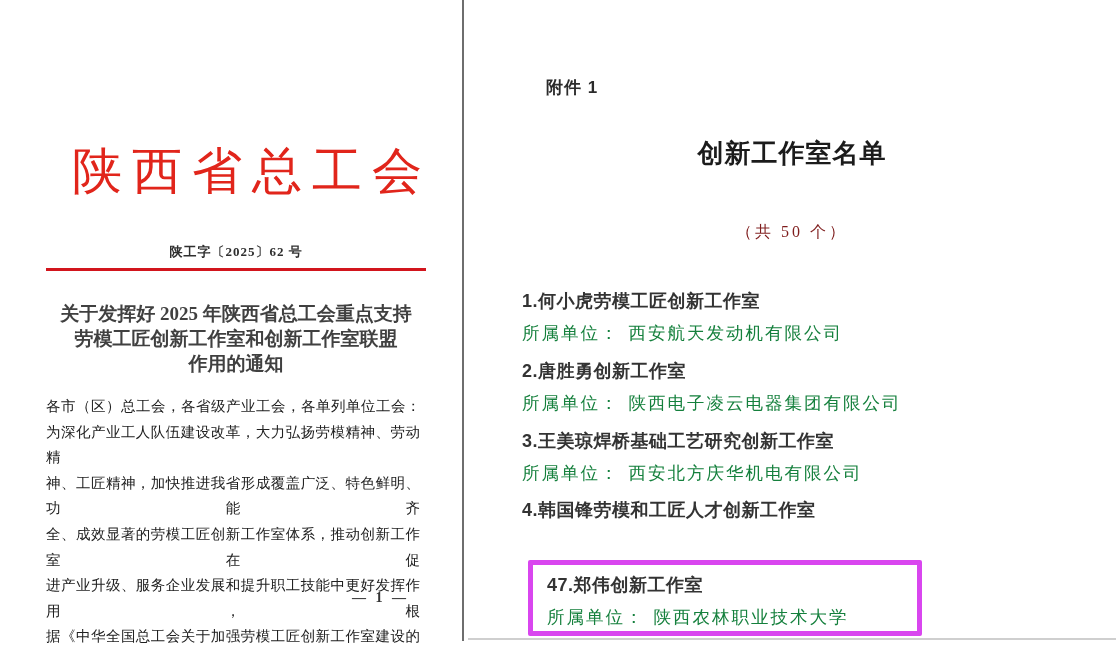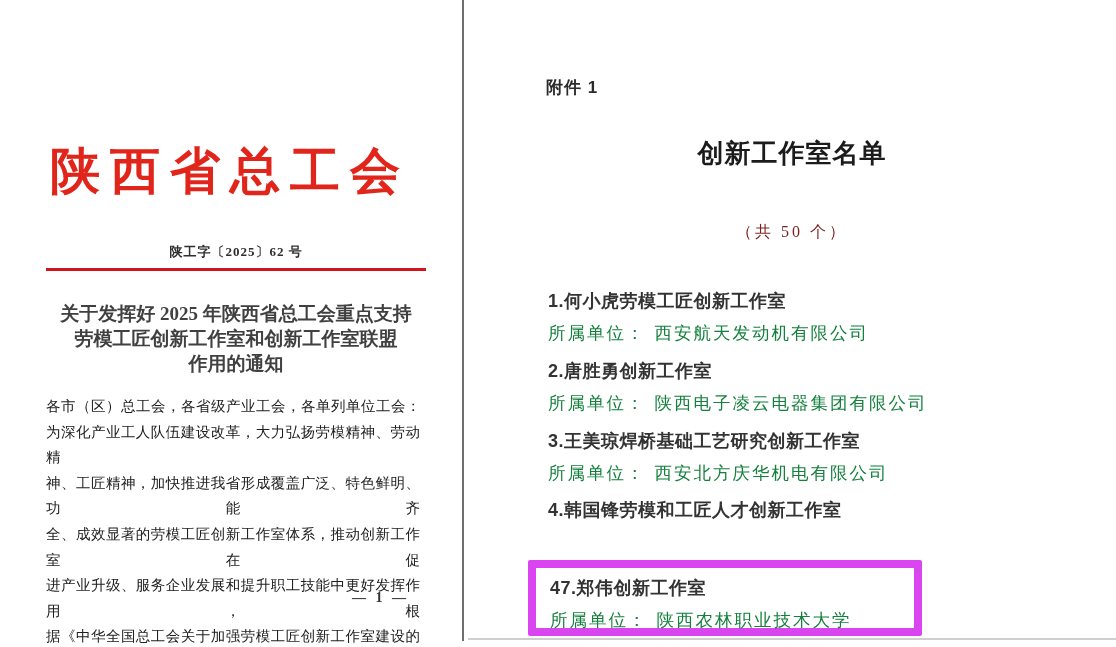--- a/index.html
+++ b/index.html
@@ -10,21 +10,21 @@
     width: 1116px;
     height: 647px;
     background: #ffffff;
     overflow: hidden;
   }
   .serif { font-family: "Liberation Serif", "DejaVu Serif", serif; }
 
   
   .masthead {
     position: absolute; left: 40px; top: 138px; width: 392px;
-    text-align: left; font-size: 50px; font-weight: bold;
+    text-align: right; font-size: 50px; font-weight: normal;
     letter-spacing: 10px; text-indent: 10px;
     color: #e1251b; white-space: nowrap;
   }
   .doc-number {
     position: absolute; left: 40px; top: 243px; width: 392px;
     text-align: center; font-size: 13px; letter-spacing: 1px;
     color: #2f2f2f; font-weight: bold;
   }
   .red-rule {
     position: absolute; left: 46px; top: 268px; width: 380px; height: 3px;
@@ -61,36 +61,36 @@
   }
   .appendix-title {
     position: absolute; left: 480px; top: 136px; width: 624px;
     text-align: center; font-size: 26px; font-weight: bold;
     line-height: 36px; color: #1b1b1b; letter-spacing: 1px;
   }
   .count-note {
     position: absolute; left: 480px; top: 222px; width: 624px;
     text-align: center; font-size: 16px; letter-spacing: 3px; color: #7f1d1d;
   }
-  .list-item { position: absolute; left: 548px; width: 540px; }
+  .list-item { position: absolute; left: 522px; width: 540px; }
   .item-1 { top: 290px; } .item-2 { top: 360px; }
   .item-3 { top: 430px; } .item-4 { top: 499px; }
   .item-name {
     font-family: "Liberation Sans", "DejaVu Sans", sans-serif;
     font-size: 18px; font-weight: bold; color: #333333;
     line-height: 22px; letter-spacing: 0.5px; white-space: nowrap;
   }
   .item-unit {
     margin-top: 10px; font-size: 17.5px; color: #15803d;
     letter-spacing: 2px; line-height: 22px; white-space: nowrap;
   }
   .unit-label { margin-right: 9px; }
   .highlight-box {
     position: absolute; left: 528px; top: 560px; width: 394px; height: 76px;
-    border: 8px solid #d946ef; border-radius: 2px;
+    border: 5px solid #d946ef; border-radius: 2px;
     padding: 9px 0 0 14px;
   }
   .bottom-line {
     position: absolute; left: 468px; top: 638px; width: 648px; height: 2px;
     background: #cfcfcf;
   }
 </style>
 </head>
 <body>
 

